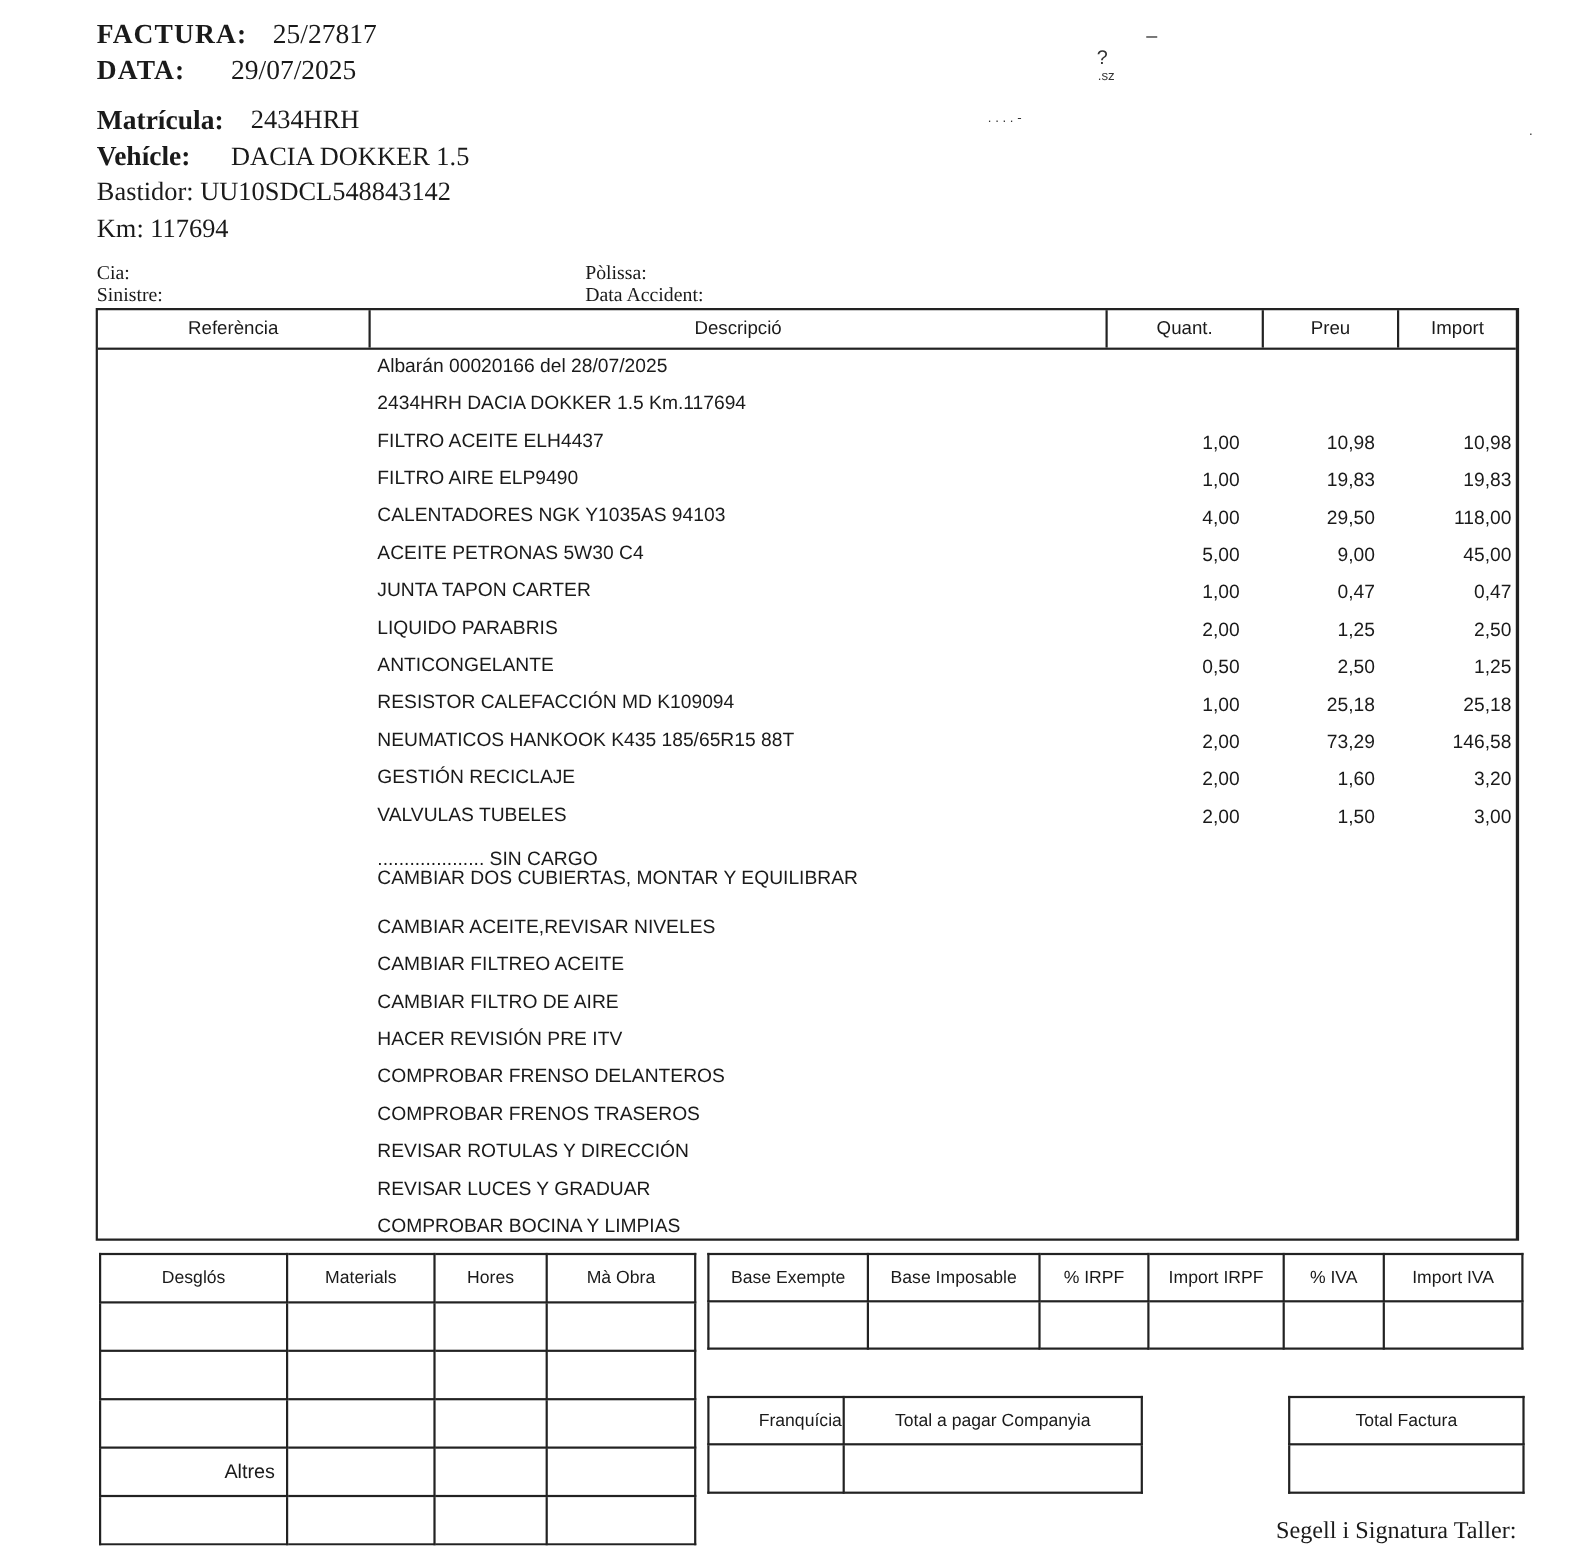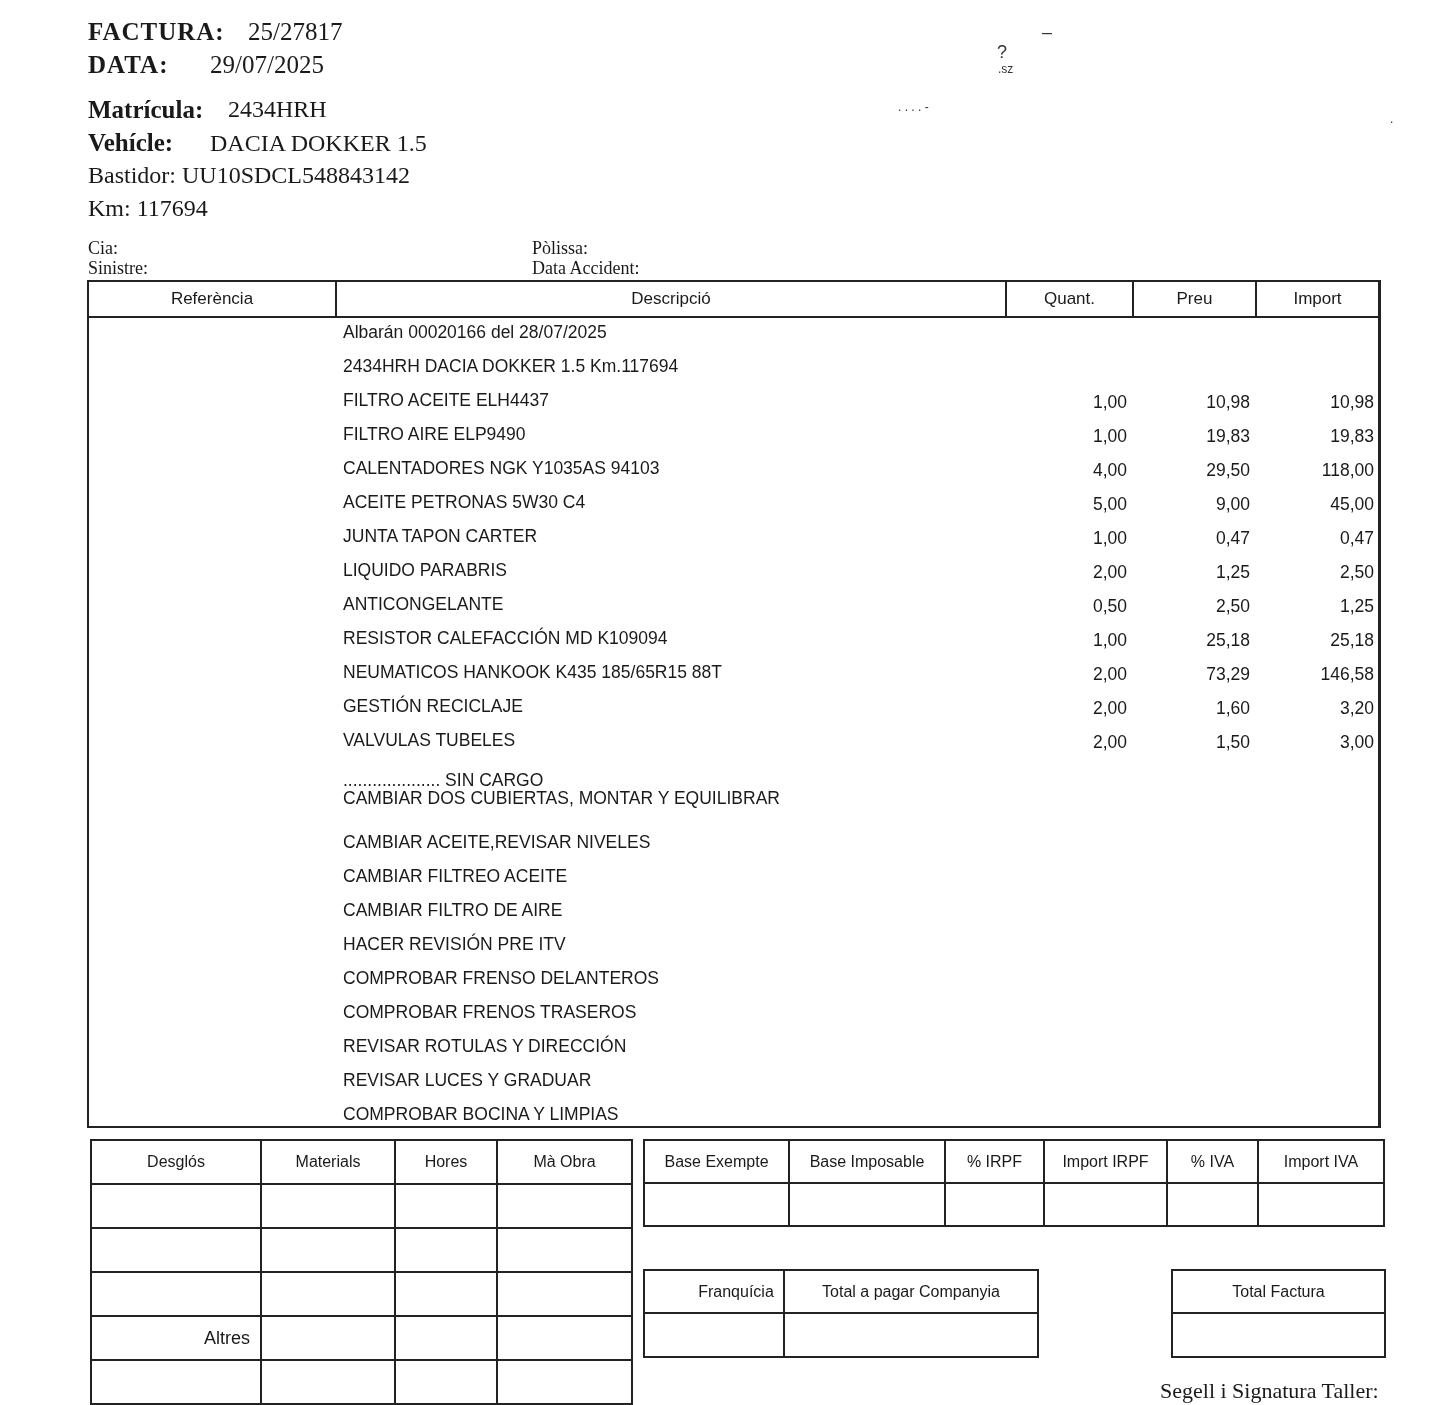--- a/index.html
+++ b/index.html
@@ -60,21 +60,21 @@
 
 <div class="abs serif small-label" style="left:88px; top:238px;">Cia:</div>
 <div class="abs serif small-label" style="left:88px; top:258px;">Sinistre:</div>
 <div class="abs serif small-label" style="left:532px; top:238px;font-family:Liberation Serif, serif;">Pòlissa:</div>
 <div class="abs serif small-label" style="left:532px; top:258px;">Data Accident:</div>
 
 <div id="main-table" class="sans">
   <div id="main-head">
     <div class="mh-cell" style="width:248px;">Referència</div>
     <div class="mh-cell" style="width:670px;">Descripció</div>
-    <div class="mh-cell" style="width:127px;">Quant.</div>
+    <div class="mh-cell" style="width:142px;">Quant.</div>
     <div class="mh-cell" style="width:123px;">Preu</div>
     <div class="mh-cell" style="flex:1;">Import</div>
   </div>
 
   <div class="row" style="top:34px;">
       <span class="desc">Albarán 00020166 del 28/07/2025</span>
     </div>
   <div class="row" style="top:68px;">
       <span class="desc">2434HRH DACIA DOKKER  1.5 Km.117694</span>
     </div>
@@ -237,21 +237,21 @@
     <td></td>
     <td></td>
     <td></td>
   </tr>
 </tbody>
   </table>
 
 <table class="grid sans" style="left:643px; top:1269px; width:396px;">
   <tbody>
       <tr style="height:43px;">
-    <th style="width:140px;padding-left:44px;">Franquícia</th>
+    <th style="width:123px;padding-left:44px;">Franquícia</th>
     <th>Total a pagar Companyia</th>
   </tr>
   <tr style="height:44px;">
     <td></td>
     <td></td>
   </tr>
 </tbody>
   </table>
 
 <table class="grid sans" style="left:1171px; top:1269px; width:215px;">

